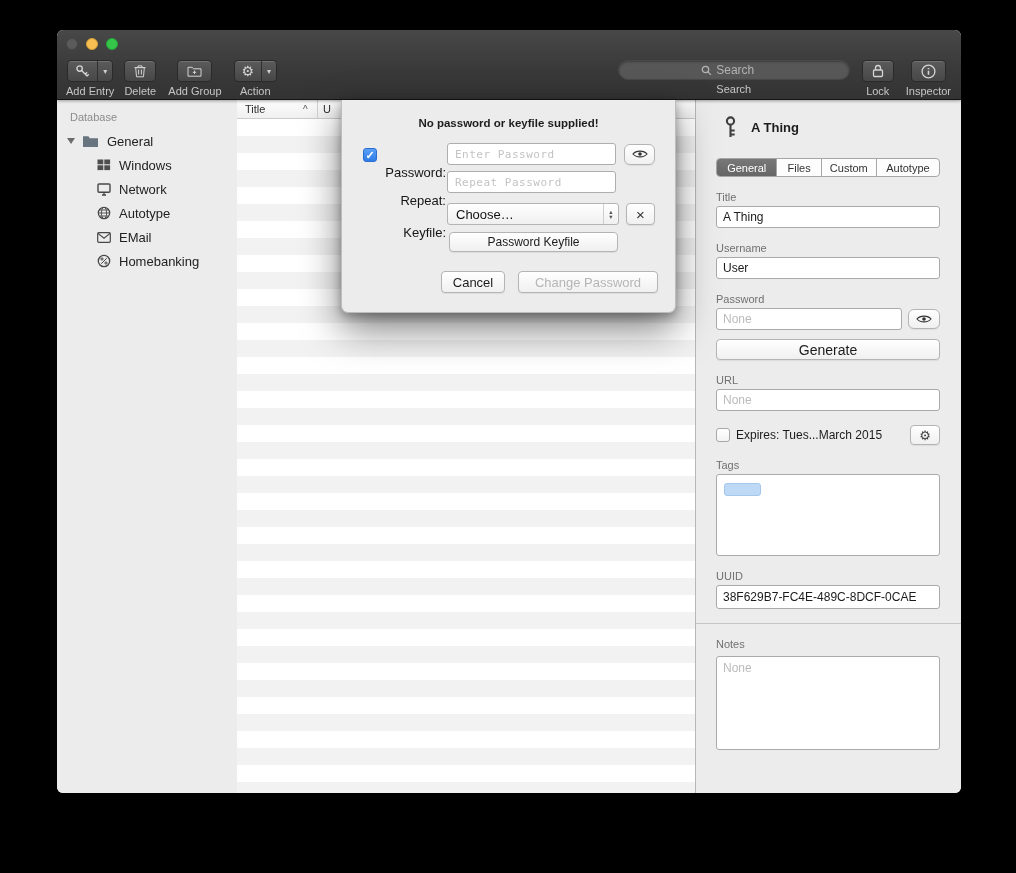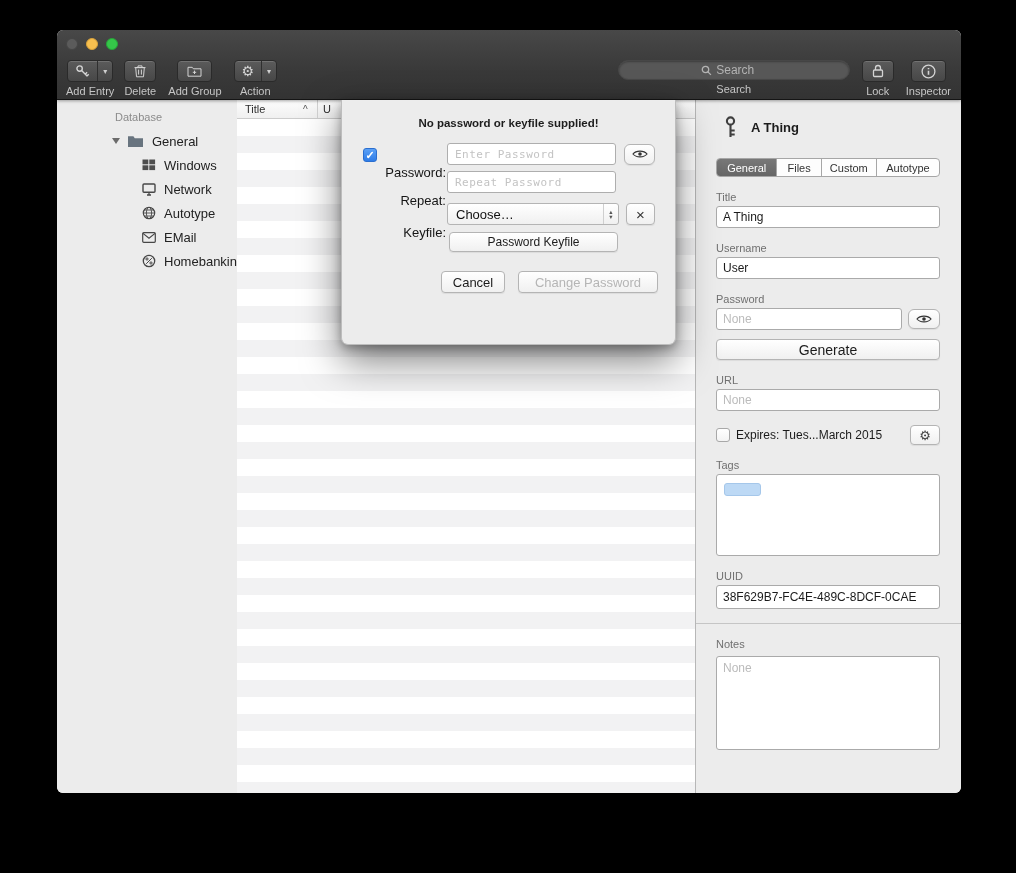--- a/index.html
+++ b/index.html
@@ -42,21 +42,21 @@
                  border:1px solid #474747; display:flex; align-items:center; justify-content:center;
                  color:#b3b3b3; box-shadow:inset 0 1px 2px rgba(0,0,0,.3); }
   .search-pill svg { margin-right:4px; flex:0 0 auto; }
   .search-input { width:50px; background:transparent; border:none; outline:none;
                   font-size:12px; color:#e0e0e0; font-family:"Liberation Sans",sans-serif; }
   .search-input::placeholder { color:#b3b3b3; }
   .tb-right { margin-left:auto; display:flex; }
 
   
   .sidebar { position:absolute; top:70px; left:0; width:216px; bottom:0;
-             background:#ececec; border-right:1px solid #b7b7b7;padding-left:45px; }
+             background:#ececec; border-right:1px solid #b7b7b7; }
   .sb-header { margin:11px 0 6px 13px; font-size:11px; color:#8b8b8b; }
   .sb-row { height:24px; display:flex; align-items:center; font-size:13px; color:#222; }
   .sb-root { padding-left:10px; }
   .sb-child { padding-left:40px; }
   .disclosure { width:0; height:0; border-left:4.5px solid transparent; border-right:4.5px solid transparent;
                 border-top:6px solid #6b6b6b; margin-right:7px; }
   .sb-row svg { margin-right:8px; flex:0 0 auto; }
   .sb-label { white-space:nowrap; }
   .badge { margin-left:auto; margin-right:13px; background:#a6afbb; color:#fff;
            border-radius:9px; min-width:18px; height:17px; line-height:17px; text-align:center;
@@ -109,21 +109,21 @@
               background:#fff; padding:7px; }
   .tag-chip { width:37px; height:13px; border-radius:3px; background:#bdd9f5; border:1px solid #a5c7ea; }
   .uuid-field { height:24px; white-space:nowrap; overflow:hidden; }
   .insp-divider { margin:14px -21px 0 -20px; border-top:1px solid #c5c5c5; }
   .notes-box { margin-top:3px; width:100%; height:94px; border:1px solid #aaaaaa; border-radius:3px;
                background:#fff; font-size:12px; padding:4px 6px; color:#1b1b1b; resize:none; outline:none;
                font-family:"Liberation Sans",sans-serif; }
   .notes-box::placeholder { color:#bbbbbb; }
 
   
-  .dialog { position:absolute; left:284px; top:70px; width:335px; height:245px; z-index:50;
+  .dialog { position:absolute; left:284px; top:70px; width:335px; height:213px; z-index:50;
             background:#ececec; border:1px solid #bdbdbd; border-top:none;
             border-radius:0 0 7px 7px;
             box-shadow:0 16px 38px rgba(0,0,0,.5), 0 3px 10px rgba(0,0,0,.3); }
   .dlg-message { padding-top:17px; text-align:center; font-size:11.5px; font-weight:700; color:#1d1d1d; }
   .dlg-form { margin-top:14px; }
   .dlg-row { display:flex; align-items:center; margin:0 20px 6px 21px; height:22px; }
   .dlg-row.gap-after { margin-bottom:10px; }
   .dlg-label { flex:0 0 84px; text-align:right; font-size:13px; color:#151515; padding-right:1px;margin-top:36px; }
   .dlg-spacer { flex:0 0 84px; }
   .dlg-field { flex:0 0 169px; height:22px; border:1px solid #aeaeae; border-radius:3px; background:#fff;

